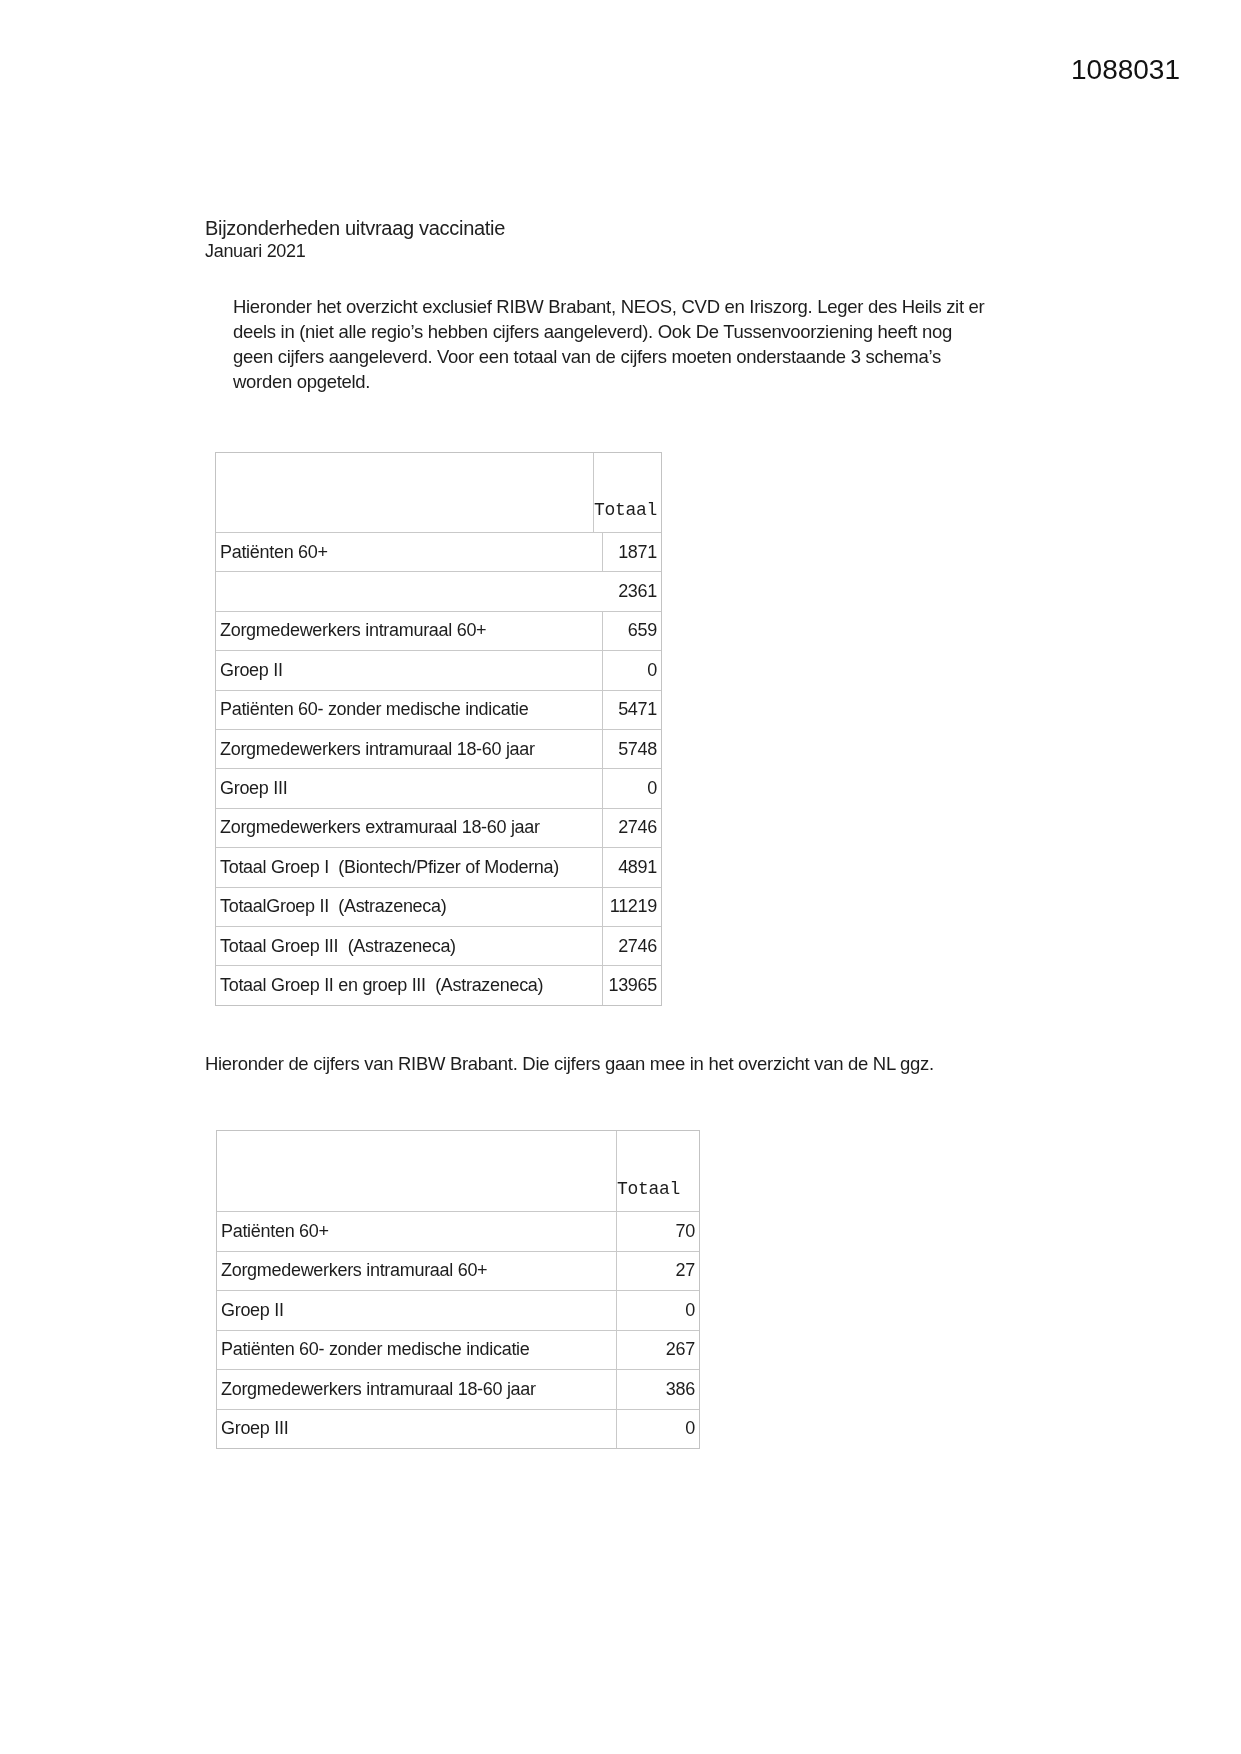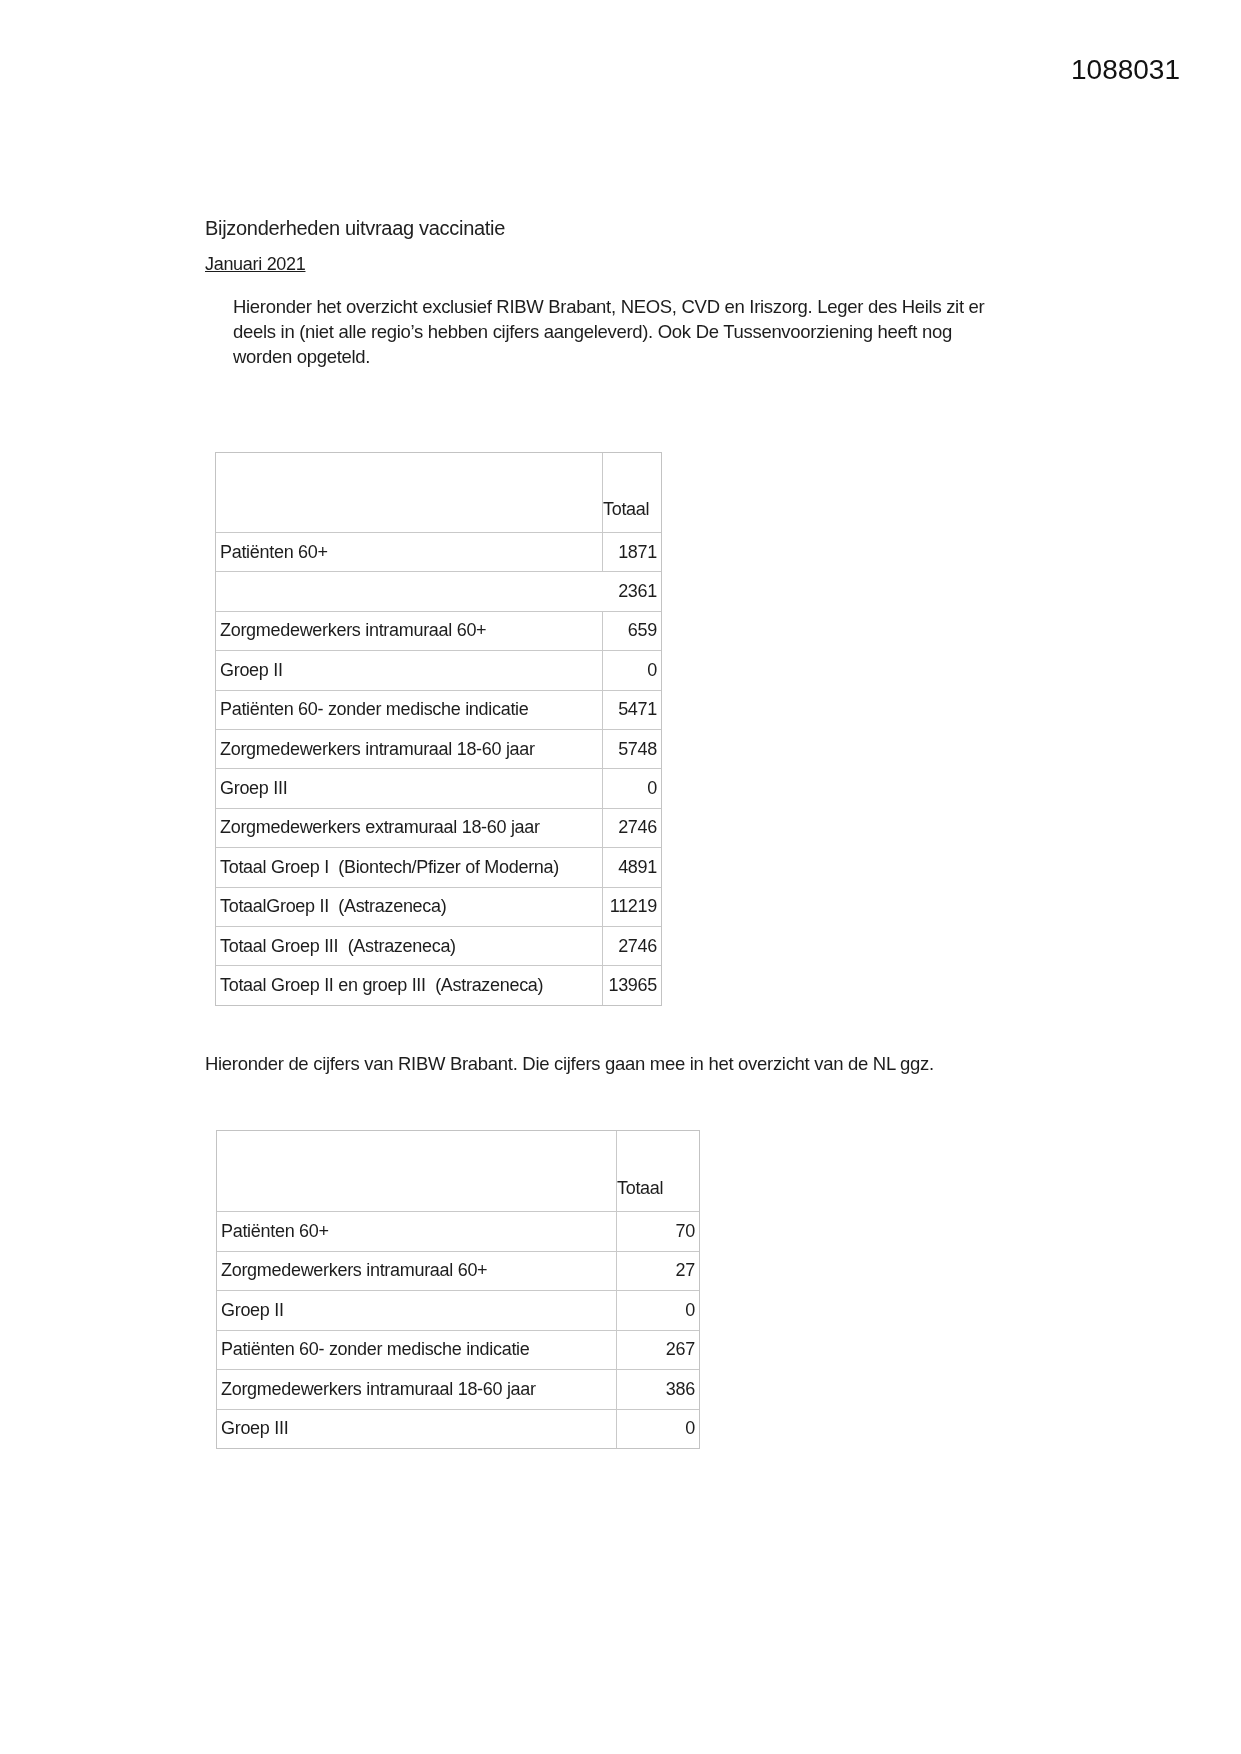--- a/index.html
+++ b/index.html
@@ -28,23 +28,22 @@
   .doc-title {
     position: absolute;
     left: 205px;
     top: 217px;
     font-size: 20px;
     color: #212121;
   }
   .doc-date {
     position: absolute;
     left: 205px;
-    top: 254px;
+    top: 241px;
     font-size: 18px;
-    text-decoration: underline;
   }
   .intro {
     position: absolute;
     left: 205px;
     top: 294px;
     font-size: 18.5px;
   }
   .intro .line {
     height: 25px;
     line-height: 25px;
@@ -81,20 +80,21 @@
     padding-left: 4px;
     white-space: pre;
   }
   .dtable .td.value {
     flex: 1;
     justify-content: flex-end;
     padding-right: 4px;
   }
   .dtable .tr.head {
     align-items: flex-end;
+    font-family: Liberation Mono, monospace;
   }
   .dtable .tr.head .td {
     align-items: flex-end;
     padding-bottom: 12px;
   }
   
   .t1 { left: 215px; top: 452px; width: 447px; }
   .t1 .tr.head { height: 79px; }
   .t1 .tr.row  { height: 39.4px; }
   .t1 .td.label { width: 387px; }
@@ -111,20 +111,21 @@
 
   <div class="doc-number">1088031</div>
 
   <div class="doc-title">Bijzonderheden uitvraag vaccinatie</div>
 
   <div class="doc-date">Januari 2021</div>
 
   <div class="intro">
     <div class="line">Hieronder het overzicht exclusief RIBW Brabant, NEOS, CVD en Iriszorg. Leger des Heils zit er</div>
     <div class="line">deels in (niet alle regio’s hebben cijfers aangeleverd). Ook De Tussenvoorziening heeft nog</div>
+    <div class="line">geen cijfers aangeleverd. Voor een totaal van de cijfers moeten onderstaande 3 schema’s</div>
     <div class="line">worden opgeteld.</div>
   </div>
 
   <div class="dtable t1">
     <div class="tr head">
       <div class="td label"></div>
       <div class="td value" style="justify-content:flex-start;">Totaal</div>
     </div>
     <div class="tr row">
       <div class="td label">Patiënten 60+</div>

